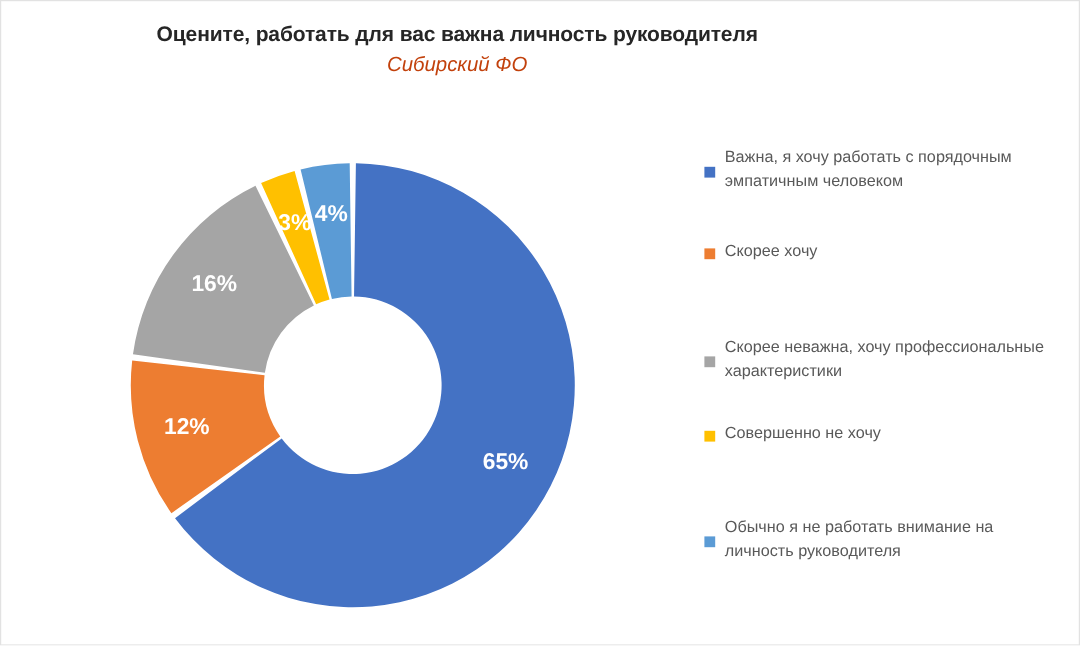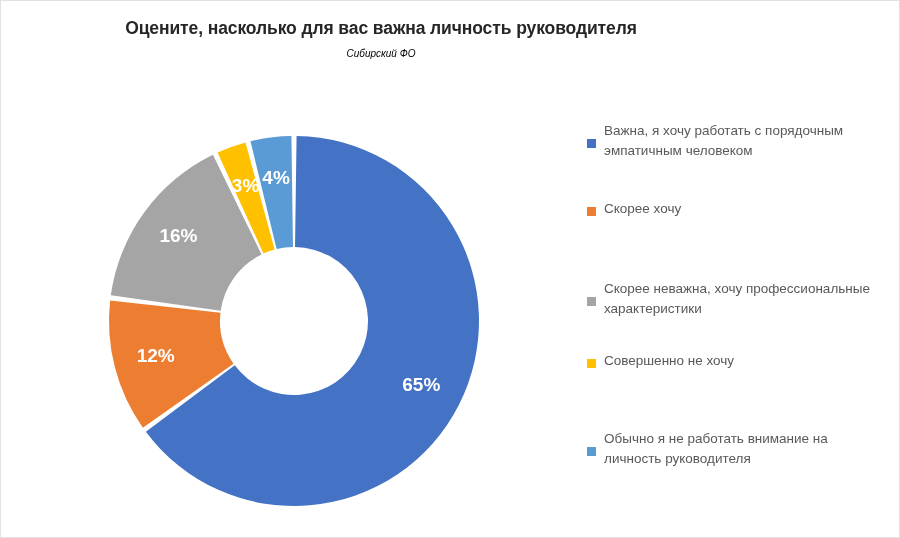--- a/index.html
+++ b/index.html
@@ -22,24 +22,24 @@
   }
   #chart-title {
     font-size:17.5px;
     font-weight:bold;
     color:#262626;
     letter-spacing:-0.1px;
     line-height:22px;
     white-space:nowrap;
   }
   #chart-subtitle {
-    font-size:10px;
+    font-size:17px;
     font-style:italic;
     font-weight:normal;
-    color:#000000;
+    color:#c2410c;
     line-height:24px;
     margin-top:3px;
   }
   
   #plot-area {
     position:absolute;
     left:100px; top:113px;
     width:390px; height:400px;
   }
   #donut-svg { display:block; }
@@ -75,21 +75,21 @@
     line-height:19.5px;
     max-width:282px;
   }
 </style>
 </head>
 <body>
 
 <div id="frame">
 
   <div id="title-block">
-    <div id="chart-title">Оцените, насколько для вас важна личность руководителя</div>
+    <div id="chart-title">Оцените, работать для вас важна личность руководителя</div>
     <div id="chart-subtitle">Сибирский ФО</div>
   </div>
 
   <div id="plot-area">
     <svg id="donut-svg" width="390" height="400" viewBox="0 0 390 400">
       <g id="slices">
           <path d="M 195.58 22.02 A 185 185 0 1 1 44.86 317.82 L 133.75 251.33 A 74 74 0 1 0 194.03 133.01 Z" fill="#4472C4"></path>
           <path d="M 41.83 313.64 A 185 185 0 0 1 9.15 186.38 L 119.46 198.75 A 74 74 0 0 0 132.53 249.66 Z" fill="#ED7D31"></path>
           <path d="M 9.80 181.25 A 185 185 0 0 1 111.90 40.72 L 160.56 140.49 A 74 74 0 0 0 119.72 196.70 Z" fill="#A5A5A5"></path>
           <path d="M 116.58 38.52 A 185 185 0 0 1 144.50 28.47 L 173.60 135.59 A 74 74 0 0 0 162.43 139.61 Z" fill="#FFC000"></path>

